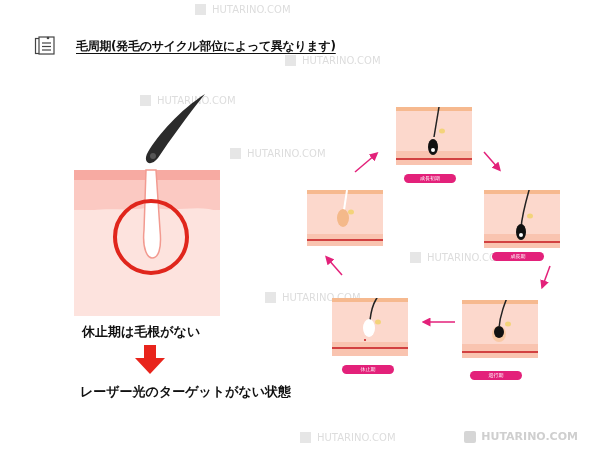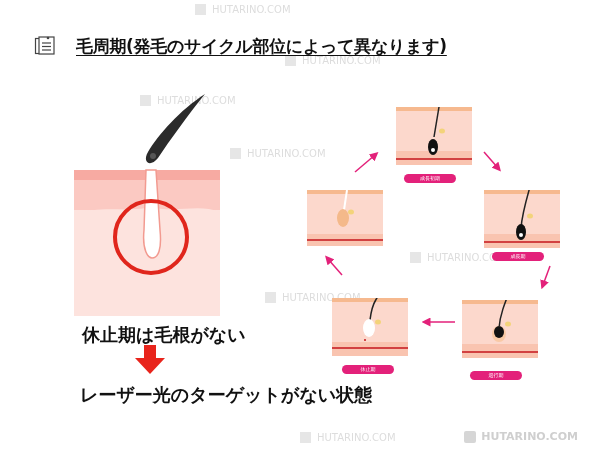--- a/index.html
+++ b/index.html
@@ -1,23 +1,23 @@
 <!DOCTYPE html>
 <html><head>
 <meta charset="utf-8">
 <style>
   html,body{margin:0;padding:0;background:#ffffff;}
   body{width:600px;height:450px;position:relative;overflow:hidden;font-family:"DejaVu Sans","Liberation Sans",sans-serif;color:#111;}
   .abs{position:absolute;}
   .title-row{left:34px;top:33px;height:26px;display:flex;align-items:center;}
   .title-icon{width:22px;height:20px;margin-right:20px;}
-  .title-text{font-size:17px;font-weight:bold;text-decoration:underline;text-underline-offset:3px;letter-spacing:-0.3px;white-space:nowrap;}
+  .title-text{font-size:12px;font-weight:bold;text-decoration:underline;text-underline-offset:3px;letter-spacing:-0.3px;white-space:nowrap;}
   .wm{color:#dddddd;font-size:10px;display:flex;align-items:center;gap:6px;white-space:nowrap;}
   .wm .sq{width:11px;height:11px;background:#e6e6e6;}
-  .caption{font-size:18px;font-weight:bold;white-space:nowrap;}
+  .caption{font-size:13px;font-weight:bold;white-space:nowrap;}
   .down-arrow{left:135px;top:345px;width:30px;height:30px;}
   .pill{background:#e3217a;color:#fff;font-size:5px;border-radius:8px;text-align:center;line-height:9px;height:9px;width:52px;}
   .footer-wm{right:22px;top:430px;color:#cfcfcf;font-size:11px;font-weight:bold;display:flex;align-items:center;gap:5px;}
   .footer-wm .logo{width:12px;height:12px;background:#d6d6d6;border-radius:2px;}
 </style>
 </head>
 <body>
 
 <div class="abs wm" style="left:195px;top:4px;">
     <span class="sq"></span>

